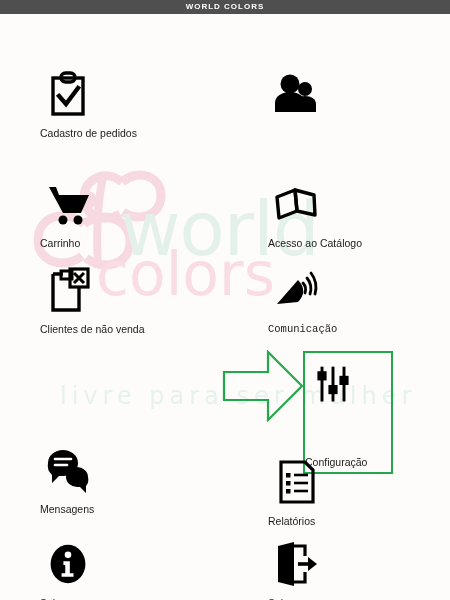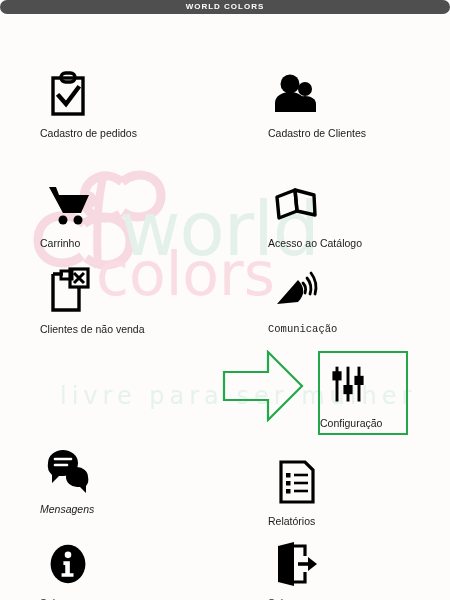--- a/index.html
+++ b/index.html
@@ -13,21 +13,21 @@
     position:relative;
     width:450px;height:600px;
     background:#ffffff;
     overflow:hidden;
   }
   
   .titlebar{
     position:absolute;top:0;left:0;
     width:450px;height:14px;
     background:#4f4f4f;
-    display:flex;align-items:center;justify-content:center;border-radius:7px;
+    display:flex;align-items:center;justify-content:center;
   }
   .titlebar .title{
     color:#ffffff;
     font-size:8px;
     font-weight:bold;
     letter-spacing:1.0px;
     line-height:1;
   }
   
   .content{
@@ -161,21 +161,20 @@
 
       <div class="cell" style="left:268px;top:52px;">
         <div class="glyph">
           <svg viewBox="0 0 48 48" width="48" height="48">
             <circle cx="33" cy="19" r="7" fill="#000"></circle>
             <path d="M22 42 v-8 c0-5 5-8 11-8 s11 3 11 8 v8 z" fill="#000"></path>
             <circle cx="18" cy="14" r="9.5" fill="#000"></circle>
             <path d="M3 42 v-9 c0-7 7-11 15-11 s15 4 15 11 v9 z" fill="#000"></path>
           </svg>
         </div>
-        <div class="label">Cadastro de Clientes</div>
       </div>
 
       <div class="cell" style="left:40px;top:162px;">
         <div class="glyph">
           <svg viewBox="0 0 48 48" width="48" height="48">
             <path d="M5 7 h7 l3 8 h30 l-8 18 h-18 z" fill="#000"></path>
             <circle cx="19" cy="40" r="4.5" fill="#000"></circle>
             <circle cx="34" cy="40" r="4.5" fill="#000"></circle>
           </svg>
         </div>
@@ -215,21 +214,21 @@
               <path d="M31 17 a10 10 0 0 1 2 10"></path>
               <path d="M35 12 a17 17 0 0 1 3 16"></path>
               <path d="M39 7 a24 24 0 0 1 4 21"></path>
             </g>
           </svg>
         </div>
         <div class="label">Comunicação</div>
       </div>
 
 
-      <div class="cell selected" style="left:318px;top:337px;">
+      <div class="cell selected" style="left:303px;top:337px;gap:39px;">
         <div class="glyph">
           <svg viewBox="0 0 48 48" width="44" height="44">
             <g stroke="#000" stroke-width="3.2">
               <path d="M12 4 v38"></path>
               <path d="M24 4 v38"></path>
               <path d="M36 4 v38"></path>
             </g>
             <rect x="7" y="9" width="10" height="10" fill="#000"></rect>
             <rect x="19" y="24" width="10" height="10" fill="#000"></rect>
             <rect x="31" y="14" width="10" height="10" fill="#000"></rect>
@@ -237,21 +236,21 @@
         </div>
         <div class="label">Configuração</div>
       </div>
 
       <div class="arrow">
         <svg viewBox="0 0 82 72" width="82" height="72">
           <path d="M2 22 H46 V2 L80 36 L46 70 V50 H2 Z" fill="none" stroke="#22a84a" stroke-width="2.2" stroke-linejoin="miter"></path>
         </svg>
       </div>
 
-      <div class="cell" style="left:40px;top:428px;font-style:italic;">
+      <div class="cell" style="left:40px;top:428px;">
         <div class="glyph">
           <svg viewBox="0 0 48 48" width="48" height="48">
             <path d="M4 17 a15 13 0 1 1 15 13 h-4 l-7 7 v-8 A13 13 0 0 1 4 17 Z" fill="#000"></path>
             <path d="M44 31 a11 10 0 1 0 -11 10 h3 l6 6 v-7 a10 10 0 0 0 2 -9 Z" fill="#000"></path>
             <g stroke="#fff" stroke-width="2.6" stroke-linecap="round">
               <path d="M11 13 h16"></path>
                 <path d="M11 19 h12"></path>
             </g>
           </svg>
         </div>

